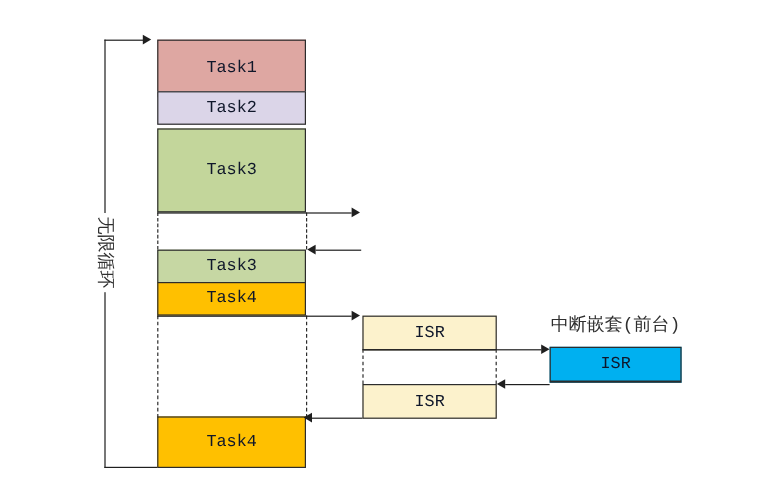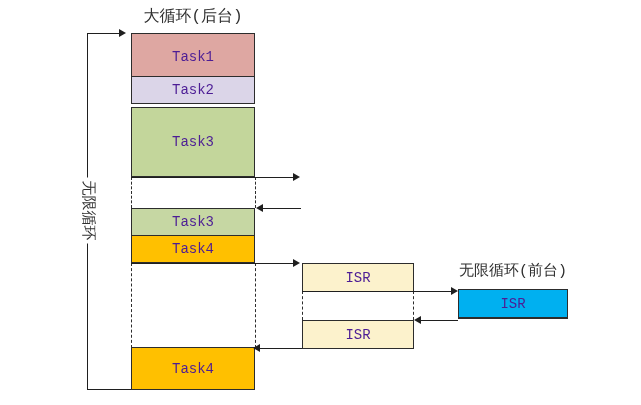--- a/index.html
+++ b/index.html
@@ -8,21 +8,21 @@
     font-family:"Liberation Mono","DejaVu Sans",monospace;color:#2f2f2f;
   }
   .label{position:absolute;white-space:nowrap;}
   .title{left:111px;top:6px;width:164px;text-align:center;font-size:16px;}
   .nested-title{left:443px;top:261px;width:140px;text-align:center;font-size:15px;}
 
   
   .box{
     position:absolute;box-sizing:border-box;border:1px solid #2c2c2c;
     display:flex;align-items:center;justify-content:center;
-    font-size:14px;color:#4c1d95;
+    font-size:14px;color:#0f172a;
   }
   .col{left:131px;width:124px;}
   .b-task1{top:33px;height:48px;background:#DEA7A2;}
   .b-task2{top:76px;height:28px;background:#DBD5E8;font-family:Liberation Mono, monospace;}
   .b-task3a{top:107px;height:70px;background:#C3D69B;}
   .b-task3b{top:208px;height:28px;background:#C6D7A3;}
   .b-task4a{top:235px;height:28px;background:#FFC000;}
   .b-task4b{top:347px;height:43px;background:#FFC000;}
   .b-interrupt{left:301px;top:179px;width:113px;height:32px;background:#9C8DC1;font-size:15px;}
   .b-isr1{left:302px;top:263px;width:112px;height:29px;background:#FCF2CC;}
@@ -65,22 +65,21 @@
   .a5-line{left:421px;top:320px;width:37px;}
   .a5-head{left:414px;top:316px;}
   .a6-line{left:260px;top:348px;width:42px;}
   .a6-head{left:253px;top:344px;}
 </style>
 </head>
 <body>
 
 <div class="stage">
 
-  <div class="label title">大循环(后台)</div>
-  <div class="label nested-title">无限循环(前台)</div>
+  <div class="label nested-title">中断嵌套(前台)</div>
 
   <div class="vline loop-vline"></div>
   <div class="hline loop-top-arm"></div>
   <div class="ah ah-r loop-top-head"></div>
   <div class="hline loop-bottom-arm"></div>
   <div class="label loop-label">无限循环</div>
 
   <div class="box col b-task1">
     <span>Task1</span>
   </div>

